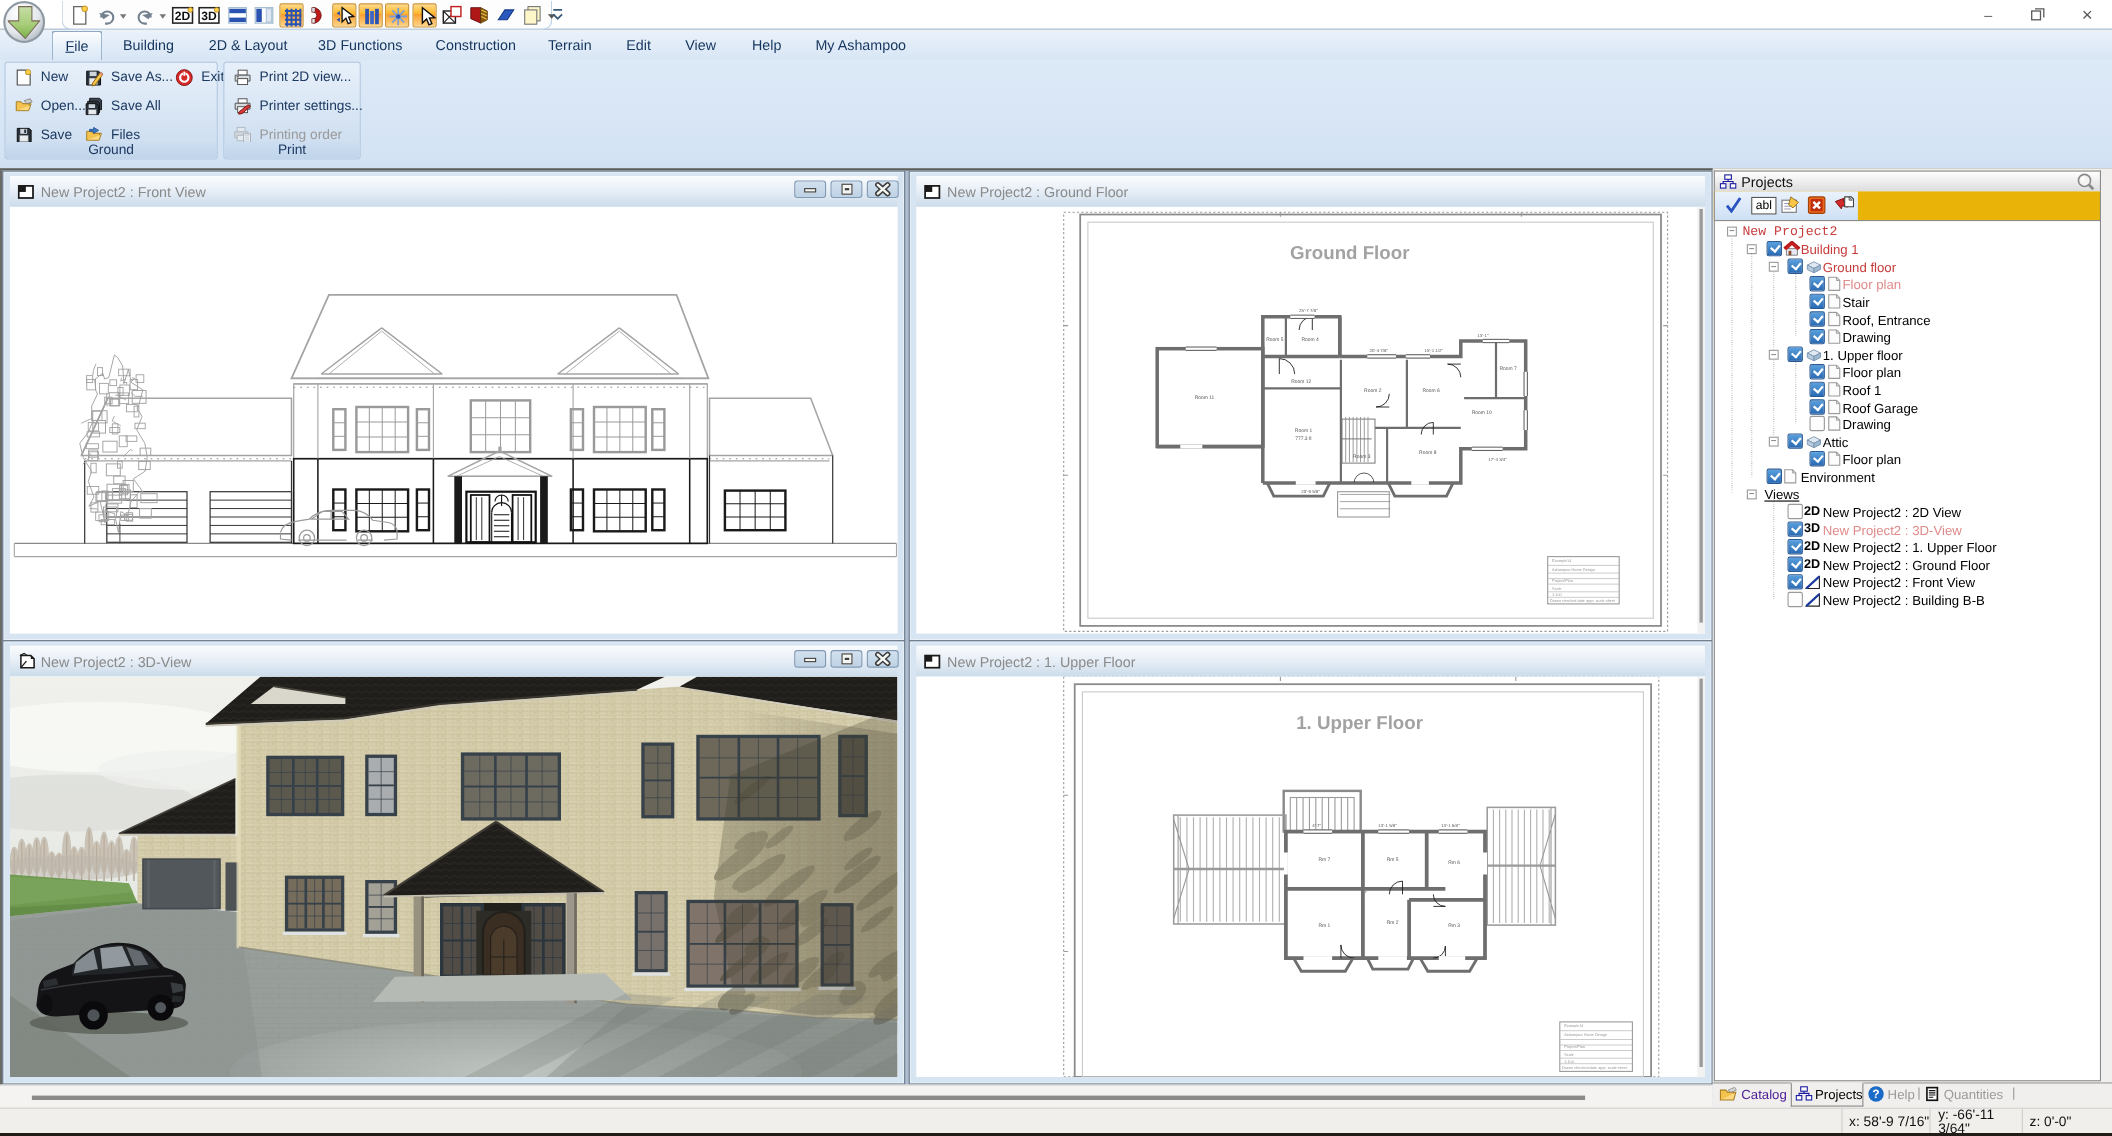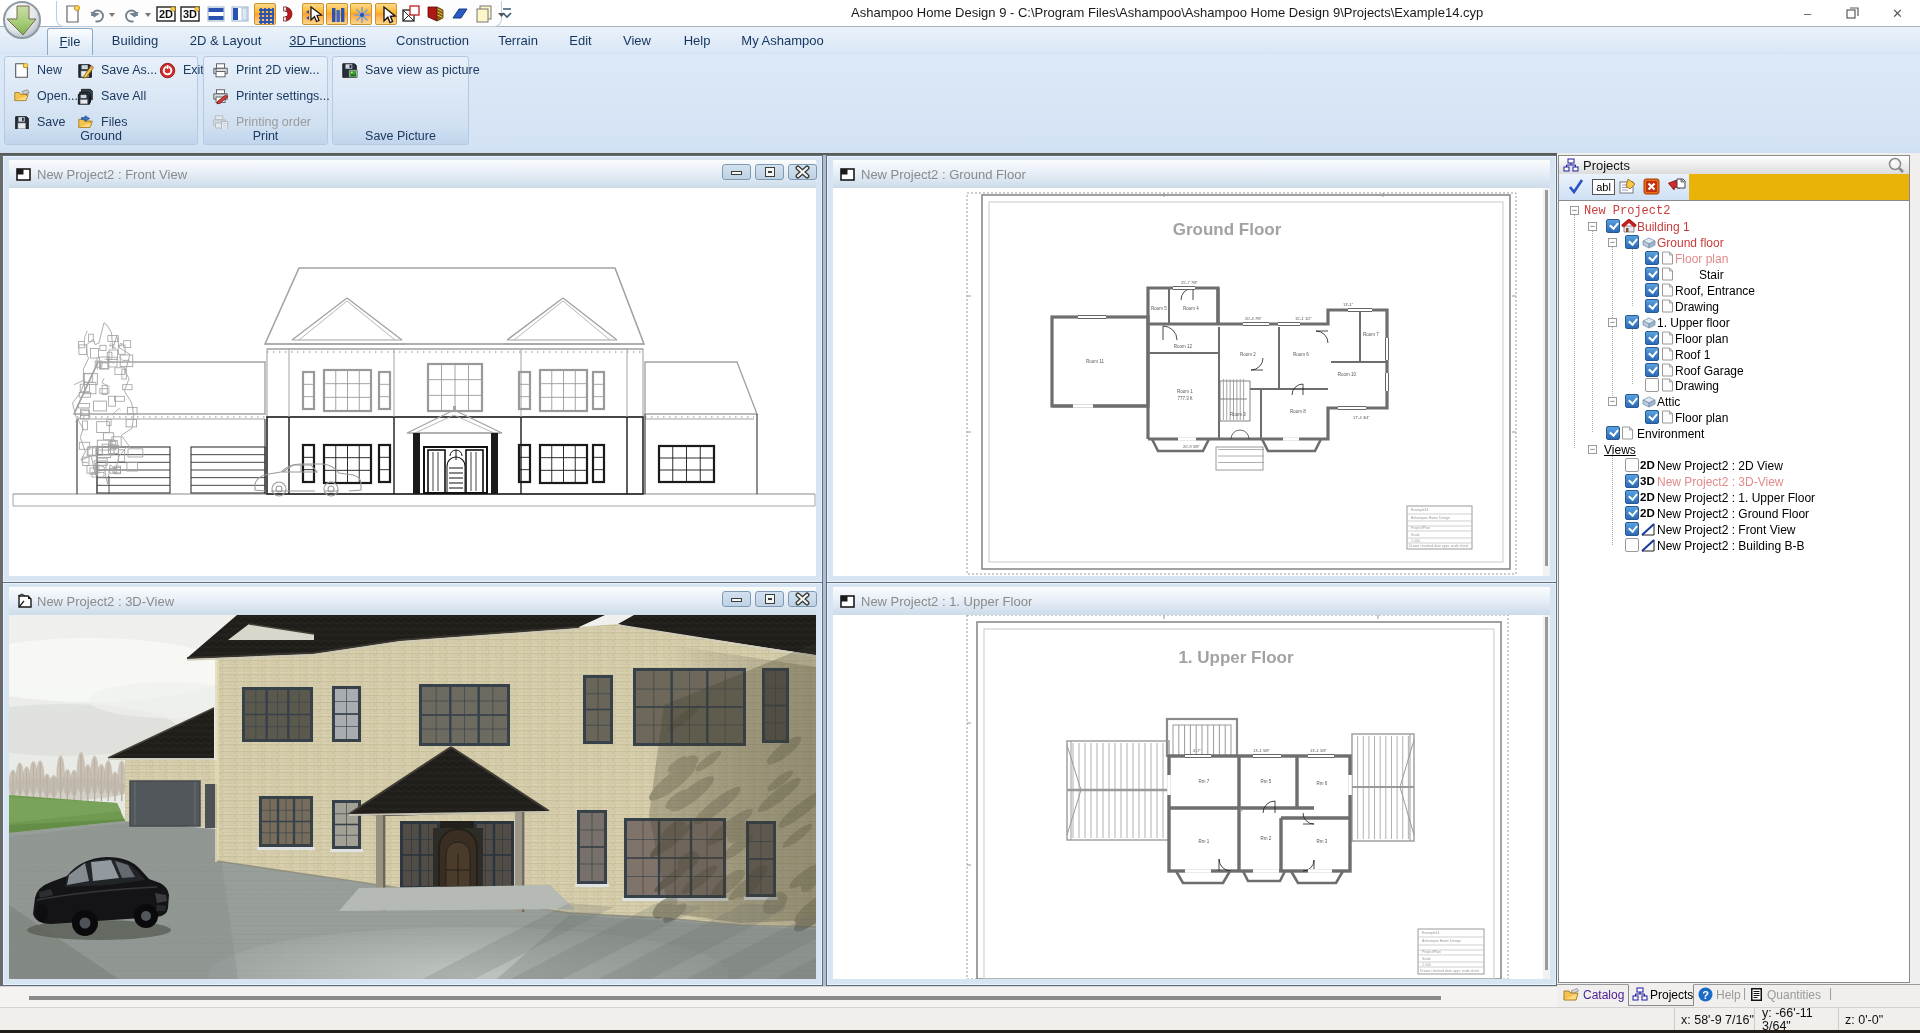--- a/index.html
+++ b/index.html
@@ -164,33 +164,32 @@
             <stop offset="0.55" stop-color="#a8cd79"></stop>
             <stop offset="1" stop-color="#7cb24a"></stop>
           </linearGradient>
         </defs>
         <path d="M9 1 h12 v13 h7 L15 30 -1 14 h10 Z" fill="url(#agr)" stroke="#7a6a58" stroke-width="1" transform="translate(1,0)"></path>
       </svg>
   </div>
   <div class="abs" style="left:500px;top:4px;width:14px;height:18px;"><svg width="14" height="18">
         <path d="M3 5 h8 M3 9 l4 4 4-4" stroke="#3a5a7a" stroke-width="1.6" fill="none"></path>
       </svg></div>
-  <div id="apptitle" class="abs">Ashampoo Home Design 9 - C:\Program Files\Ashampoo\Ashampoo Home Design 9\Projects\Example14.cyp</div>
   <div class="abs wbtn" style="left:1785px;">–</div>
   <div class="abs wbtn" style="left:1830px;"><svg width="45" height="27">
         <path d="M20 8 h8 v8" fill="none" stroke="#5a5a5a" stroke-width="1.2"></path>
         <rect x="17" y="10" width="8" height="8" fill="#fff" stroke="#5a5a5a" stroke-width="1.2"></rect>
       </svg></div>
   <div class="abs wbtn" style="left:1875px;">✕</div>
 
   <div id="tabrow" class="abs"></div>
   <div class="abs rtab" id="tab-file" style="left:47px; top:28px; width:46px;"><u>F</u>ile</div>
   <div class="abs rtab" style="left:100px;top:28px;width:70px;">Building</div>
   <div class="abs rtab" style="left:178px;top:28px;width:95px;">2D &amp; Layout</div>
-  <div class="abs rtab" style="left:280px;top:28px;width:95px;text-decoration:underline;">3D Functions</div>
+  <div class="abs rtab" style="left:280px;top:28px;width:95px;">3D Functions</div>
   <div class="abs rtab" style="left:385px;top:28px;width:95px;">Construction</div>
   <div class="abs rtab" style="left:488px;top:28px;width:60px;">Terrain</div>
   <div class="abs rtab" style="left:558px;top:28px;width:45px;">Edit</div>
   <div class="abs rtab" style="left:612px;top:28px;width:50px;">View</div>
   <div class="abs rtab" style="left:672px;top:28px;width:50px;">Help</div>
   <div class="abs rtab" style="left:730px;top:28px;width:105px;">My Ashampoo</div>
 
   <div id="ribbon" class="abs"></div>
   <div class="abs rgroup" style="left:4px; top:56px; width:194px;">
     <div class="ritem" style="left:8px;top:5px;">
@@ -300,37 +299,20 @@
             <rect x="4" y="2" width="8" height="4.5" fill="#eee" stroke="#999" stroke-width="1"></rect>
             <path d="M1.5 6.5 h13.5 v6 H1.5 Z" fill="#d0d0d0" stroke="#999" stroke-width="1"></path>
             <rect x="4" y="10" width="8.5" height="5.5" fill="#f5f5f5" stroke="#999" stroke-width="1"></rect>
             <rect x="10.5" y="8.5" width="7" height="8.5" fill="#fff" stroke="#888" stroke-width="1"></rect>
             <path d="M12 10.5 h4 M12 12.5 h4 M12 14.5 h4" stroke="#aaa" stroke-width="0.8"></path>
           </svg>
         </span>
         <span class="tx">Printing order</span>
       </div>
     <div class="rglabel">Print</div>
-  </div>
-  <div class="abs rgroup" style="left:332px; top:56px; width:137px;">
-    <div class="ritem" style="left:8px;top:5px;">
-        <span class="ic" id="ic-savepic">
-          <svg width="19" height="19">
-            <path d="M2 2 h13 l2 2 v13 H2 Z" fill="#26303a" stroke="#111" stroke-width="1"></path>
-            <rect x="5" y="2.5" width="7.5" height="5" fill="#cfd6dd"></rect>
-            <rect x="9.5" y="3.2" width="2.2" height="3.6" fill="#26303a"></rect>
-            <rect x="9" y="9" width="9" height="8" fill="#fff" stroke="#555" stroke-width="0.8"></rect>
-            <rect x="9.8" y="9.8" width="7.4" height="6.4" fill="#35a03a"></rect>
-            <circle cx="12" cy="11.6" r="1" fill="#ffe24a"></circle>
-            <path d="M9.8 16.2 l2.6-3 2 1.6 1.8-2.4 1 3.8 Z" fill="#1c6a20"></path>
-          </svg>
-        </span>
-        <span class="tx">Save view as picture</span>
-      </div>
-    <div class="rglabel">Save Picture</div>
   </div>
 
   <div id="mdi" class="abs"></div>
   <div class="abs" style="left:0;top:153px;width:1920px;height:2px;background:#5c5c54;"></div>
   <div class="abs" style="left:0;top:155px;width:2px;height:851px;background:#6a6a66;"></div>
 
   <div class="win" style="left:2px;top:155px;width:821px;height:428px;">
     <div class="wtitle">
         <span style="position:absolute;left:7px;top:7px;"><svg width="17" height="15">
             <rect x="1" y="2" width="13" height="11" fill="#fff" stroke="#1a1a1a" stroke-width="1.6"></rect>
@@ -1203,21 +1185,21 @@
               <path d="M8.5 1 l3 3 h-3 Z" fill="#e0e0e0" stroke="#9a9a9a" stroke-width="0.8"></path>
             </svg></span>
           <span class="tx red2" style="left:116px;">Floor plan</span>
         </div>
         <div class="trow" style="left:0;top:66px;width:350px;">
           <span class="cb on" style="left:86px;"></span>
           <span style="position:absolute;left:102px;top:0px;"><svg width="13" height="14" viewBox="0 0 13 14">
               <path d="M1.5 1 h7 l3 3 v9 H1.5 Z" fill="#fcfcfc" stroke="#9a9a9a" stroke-width="1"></path>
               <path d="M8.5 1 l3 3 h-3 Z" fill="#e0e0e0" stroke="#9a9a9a" stroke-width="0.8"></path>
             </svg></span>
-          <span class="tx " style="left:116px;margin-left:24px;">Stair</span>
+          <span class="tx " style="left:116px;">Stair</span>
         </div>
         <div class="trow" style="left:0;top:82px;width:420px;">
           <span class="cb on" style="left:86px;"></span>
           <span style="position:absolute;left:102px;top:0px;"><svg width="13" height="14" viewBox="0 0 13 14">
               <path d="M1.5 1 h7 l3 3 v9 H1.5 Z" fill="#fcfcfc" stroke="#9a9a9a" stroke-width="1"></path>
               <path d="M8.5 1 l3 3 h-3 Z" fill="#e0e0e0" stroke="#9a9a9a" stroke-width="0.8"></path>
             </svg></span>
           <span class="tx " style="left:116px;">Roof, Entrance</span>
         </div>
         <div class="trow" style="left:0;top:98px;width:350px;">

